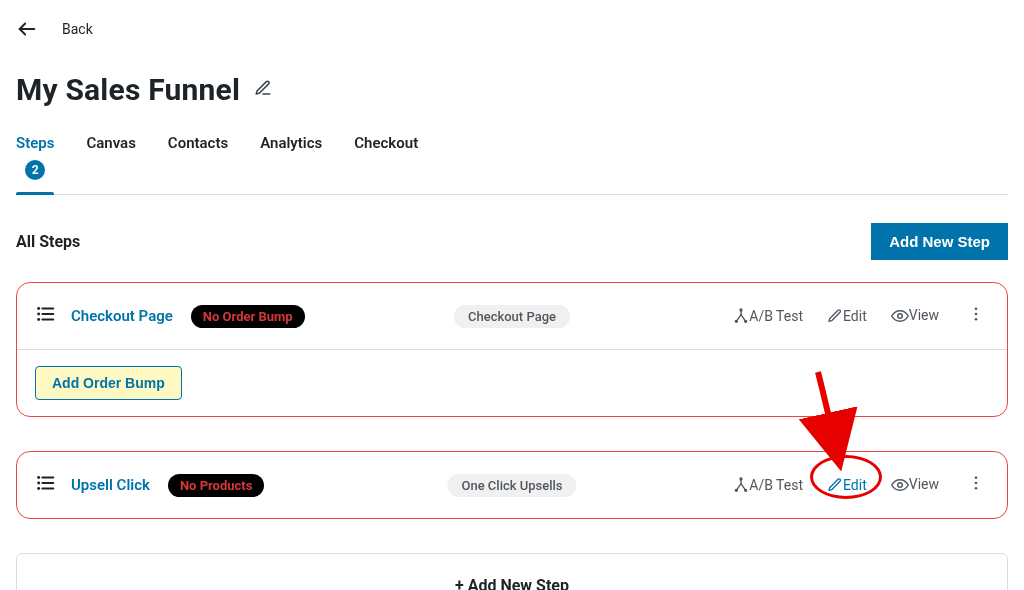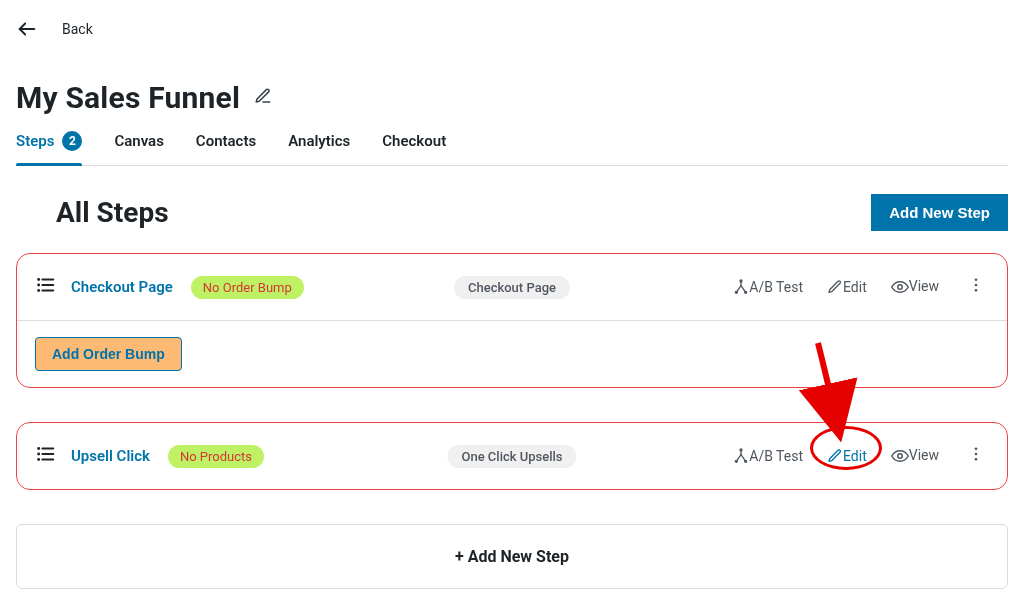--- a/index.html
+++ b/index.html
@@ -4,75 +4,75 @@
 <style>
   * { box-sizing: border-box; margin: 0; padding: 0; }
   body {
     font-family: -apple-system, BlinkMacSystemFont, "Segoe UI", Roboto, Helvetica, Arial, sans-serif;
     color: #1d2327;
     background: #ffffff;
     width: 1024px;
     padding: 18px 16px 24px 16px;
   }
   
-  .back-row { display: flex; align-items: center; gap: 24px; margin-bottom: 40px; }
+  .back-row { display: flex; align-items: center; gap: 24px; margin-bottom: 32px; }
   .back-row .arrow svg { display:block; }
   .back-row .label { font-size: 14px; color: #1d2327; }
   
-  .title-row { display: flex; align-items: center; gap: 14px; margin-bottom: 16px; }
+  .title-row { display: flex; align-items: center; gap: 14px; margin-bottom: 27px; }
   .title-row h1 { font-size: 30px; font-weight: 700; color: #1d2327; letter-spacing:.2px; }
   .title-row .edit-pencil { color: #3c434a; }
   
   .tabs { display: flex; gap: 32px; border-bottom: 1px solid #dcdcde; margin-bottom: 28px; }
-  .tab { padding: 0 0 14px 0; font-size: 15px; font-weight: 600; color: #1d2327; cursor: pointer; position: relative; display:flex; align-items:center; gap:8px; }
+  .tab { padding: 0 0 14px 0; font-size: 15px; font-weight: 600; color: #1d2327; cursor: pointer; position: relative; display:flex; align-items:center; gap:8px;flex-direction:column; }
   .tab.active { color: #0073aa; }
   .tab.active::after { content: ""; position: absolute; left: 0; right: 0; bottom: -1px; height: 3px; background: #0073aa; border-radius: 2px 2px 0 0; }
   .badge-count {
     background: #0073aa; color: #fff; border-radius: 50%;
     min-width: 20px; height: 20px; display: inline-flex; align-items: center; justify-content: center;
     font-size: 12px; font-weight: 700;
   }
   
   .section-header { display: flex; align-items: center; justify-content: space-between; margin-bottom: 22px; }
-  .section-header h2 { font-size: 28px; font-weight: 700; margin-left: 40px; }
+  .section-header h2 { font-size: 16px; font-weight: 700; }
   .primary-btn {
     background: #0073aa; color: #fff; border: none; border-radius: 0;
     padding: 10px 18px; font-size: 15px; font-weight: 700; cursor: pointer;
   }
   
   .step-card {
     border: 1px solid #ef4444; border-radius: 14px; margin-bottom: 34px;
     background: #fff;
   }
   .step-row {
     display: flex; align-items: center; padding: 18px 18px;
     gap: 14px; border-bottom: 1px solid #dcdcde;
   }
   .step-card.single .step-row { border-bottom: none; }
   .step-row .drag-handle { color: #1d2327; flex: 0 0 auto; }
   .step-row .step-name { color: #0073aa; font-size: 15px; font-weight: 600; flex: 0 0 auto; }
   .step-row .status-pill {
-    background: #bef264; color: #d63638; font-size: 13px; font-weight:400;
+    background: #000000; color: #d63638; font-size: 13px; font-weight:700;
     padding: 4px 12px; border-radius: 14px; flex: 0 0 auto; margin-left: 4px;
   }
   .step-row .type-pill {
     background: #f0f0f1; color: #50575e; font-size: 13px; font-weight:500;
     padding: 4px 14px; border-radius: 14px; flex: 0 0 auto;
     position: absolute; left: 50%; transform: translateX(-50%);
   }
   .step-row { position: relative; }
   .step-row .actions { margin-left: auto; display: flex; align-items: center; gap: 24px; flex: 0 0 auto; }
   .act { display: inline-flex; align-items: flex-start; color: #50575e; font-size: 14px; cursor: pointer; }
   .act svg { display:block; }
   .act.edit-highlight { color:#0073aa; }
   .more-dots { color:#50575e; cursor:pointer; padding:4px; }
   
   .sub-row { padding: 16px 18px; }
   .outline-btn {
-    background: #fdba74; color: #0073aa; border: 1px solid #0073aa; border-radius: 4px;
+    background: #fef9c3; color: #0073aa; border: 1px solid #0073aa; border-radius: 4px;
     padding: 8px 16px; font-size: 14px; font-weight: 600; cursor: pointer;
   }
   
   .add-step-big {
     width: 100%; border: 1px solid #dcdcde; border-radius: 6px; background:#fff;
     padding: 22px 2px; text-align: center; font-size: 16px; font-weight: 700; color:#1d2327;
     cursor:pointer;
   }
   
   .annotation-wrap { position: relative; }

